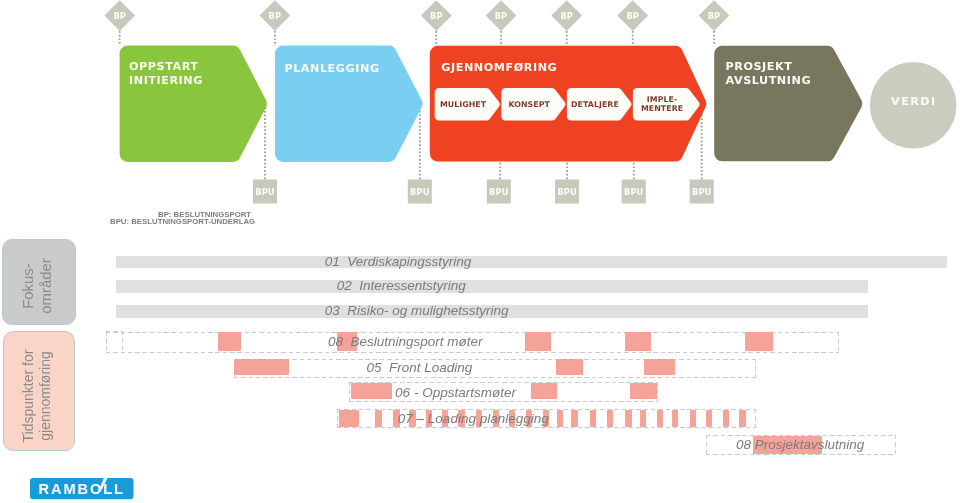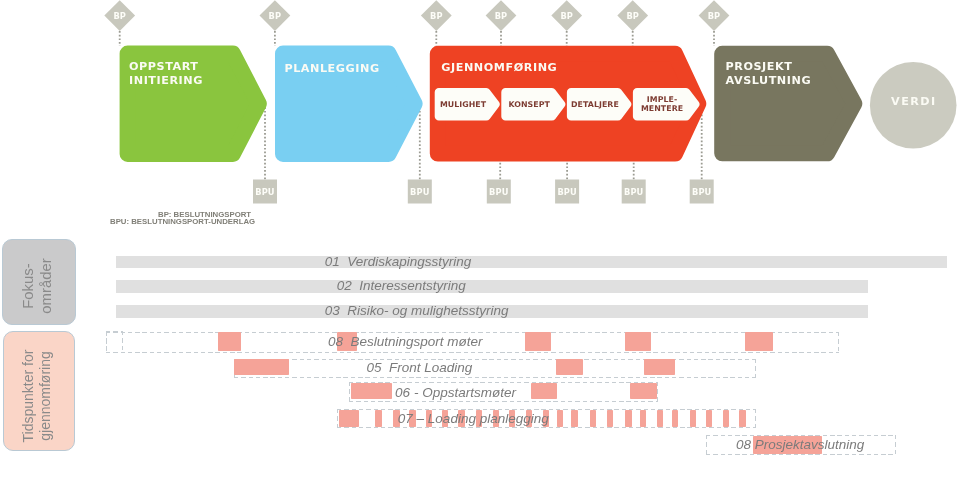--- a/index.html
+++ b/index.html
@@ -168,13 +168,20 @@
       <div class="rowlabel" style="left:324.7px;top:254.5px;"><span>01</span><span>  </span><span>Verdiskapingsstyring</span></div>
       <div class="rowlabel" style="left:324.7px;top:279px;margin-left:12px;"><span>02</span><span>  </span><span>Interessentstyring</span></div>
       <div class="rowlabel" style="left:324.7px;top:303.5px;"><span>03</span><span>  </span><span>Risiko- og mulighetsstyring</span></div>
       <div class="rowlabel" style="left:328px;top:334.9px;"><span>08</span><span>  </span><span>Beslutningsport møter</span></div>
       <div class="rowlabel" style="left:366.4px;top:360.8px;"><span>05</span><span>  </span><span>Front Loading</span></div>
       <div class="rowlabel" style="left:395.1px;top:385.8px;text-align:right;"><span>06</span><span> </span><span>- Oppstartsmøter</span></div>
       <div class="rowlabel" style="left:397.8px;top:411.8px;"><span>07</span><span> </span><span>– Loading planlegging</span></div>
       <div class="rowlabel" style="left:735.9px;top:437.8px;"><span>08</span><span> </span><span>Prosjektavslutning</span></div>
     </div>
 
+  <div class="abs" style="left:30.1px;top:472px;width:104px;height:28px;">
+    <svg width="104" height="28" viewBox="0 0 104 28">
+      <rect x="0" y="5.9" width="103.5" height="21.3" rx="3.2" fill="#199BD7"></rect>
+      <text id="logotext" x="8.6" y="21.9" font-family="Liberation Sans, sans-serif" font-size="14.6" font-weight="bold" letter-spacing="1.9" fill="#ffffff">RAMBOLL</text>
+      <path d="M68.6 18.4 L73.9 5.9 L77.4 5.9 L70.8 19.4 Z" fill="#ffffff"></path>
+    </svg>
+  </div>
 </div>
 
 </body></html>

